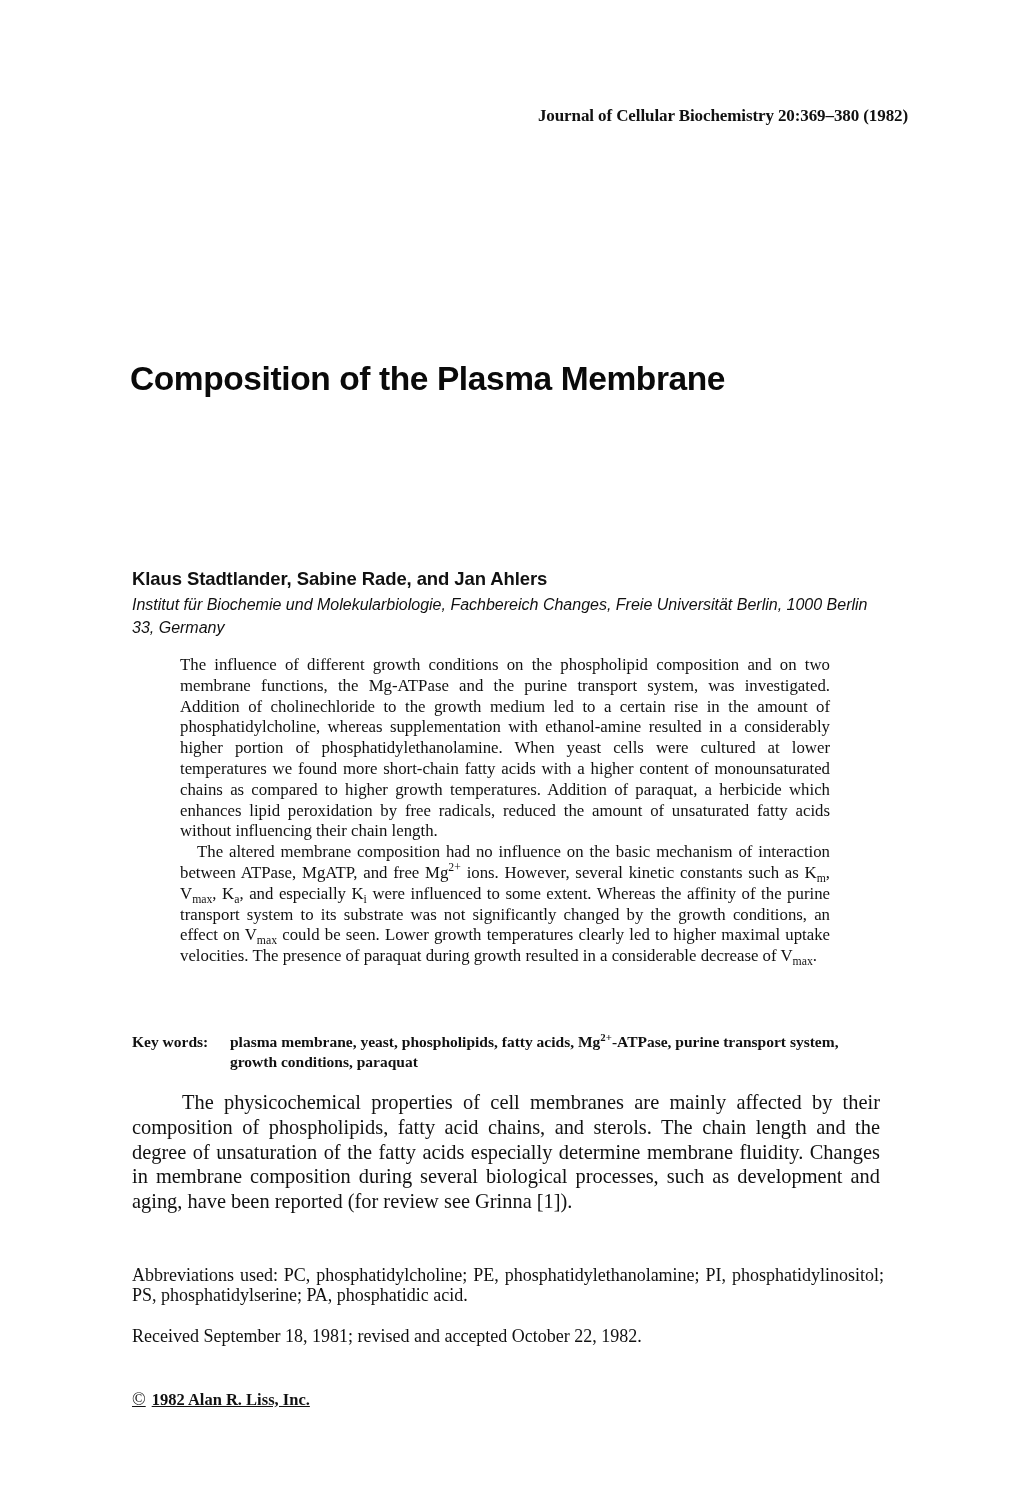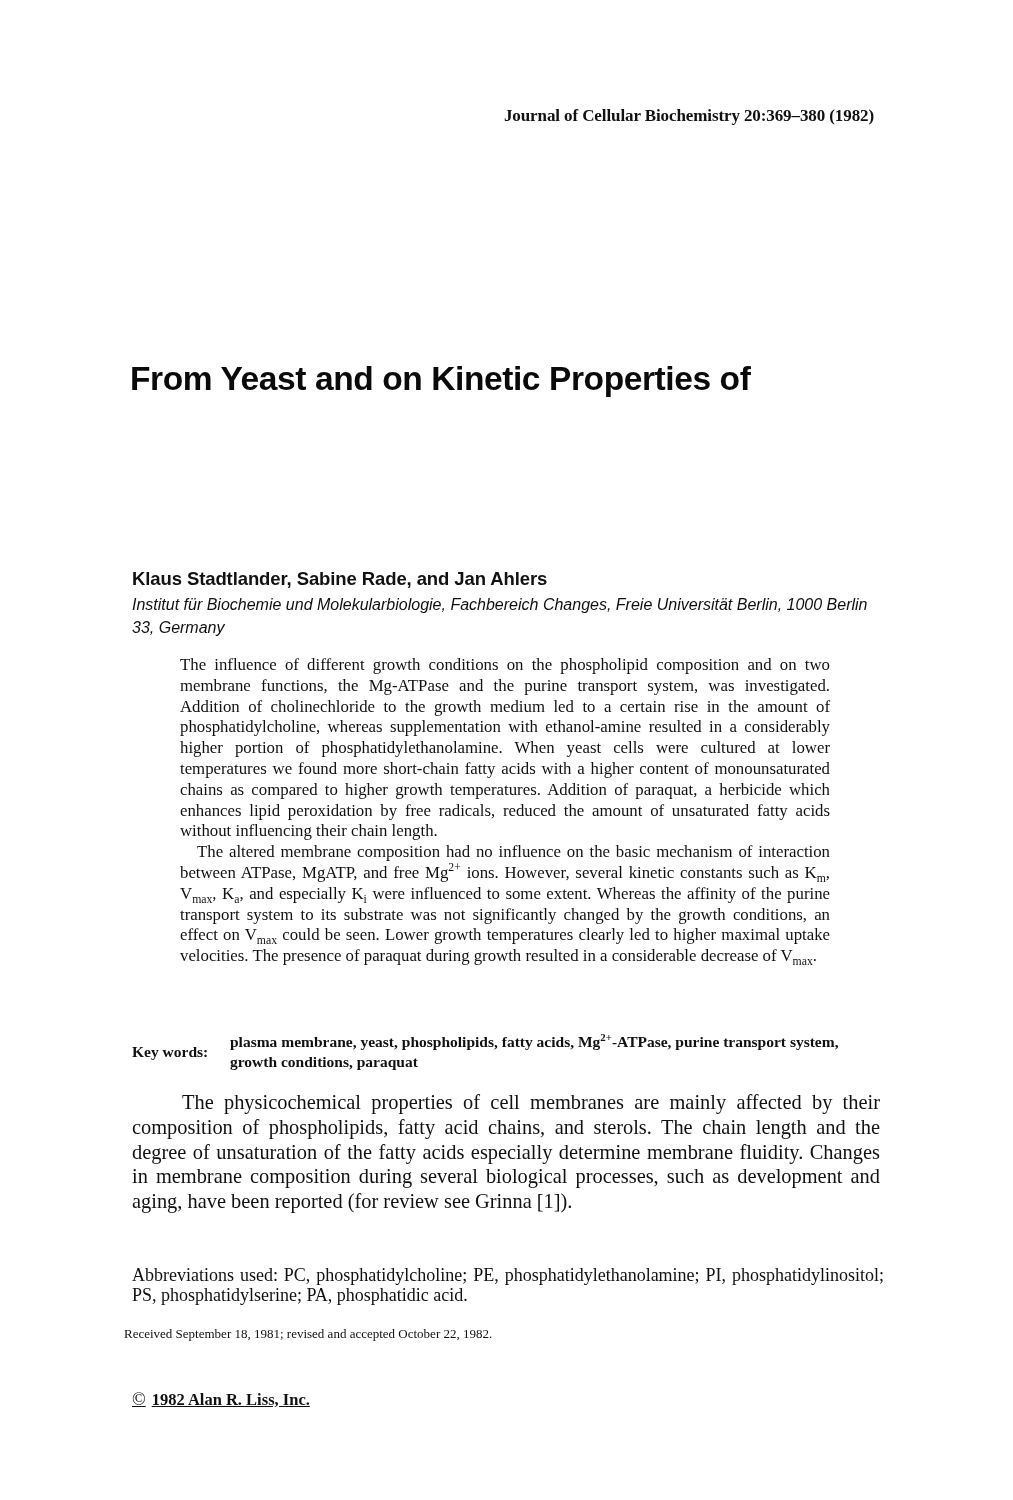--- a/index.html
+++ b/index.html
@@ -1,53 +1,53 @@
 <!DOCTYPE html>
 <html><head>
   <meta charset="utf-8">
   <style>
     html, body { margin: 0; padding: 0; background: #ffffff; }
     body { width: 1013px; height: 1500px; position: relative; color: #111; overflow: hidden; }
     .serif { font-family: "Liberation Serif", "DejaVu Serif", serif; }
     .sans { font-family: "Liberation Sans", "DejaVu Sans", sans-serif; }
     .abs { position: absolute; }
 
-    .journal { left: 454px; top: 106px; width: 420px; text-align: right; font-size: 17px; font-weight: bold; letter-spacing: -0.1px; }
+    .journal { left: 488px; top: 106px; width: 420px; text-align: right; font-size: 17px; font-weight: bold; letter-spacing: -0.1px; }
 
     .title { left: 130px; top: 358px; width: 760px; font-size: 33.5px; font-weight: bold; line-height: 41px; letter-spacing: -0.4px; color: #0a0a0a; }
     .title div { white-space: nowrap; }
 
     .authors { left: 132px; top: 568px; font-size: 18.5px; font-weight: bold; letter-spacing: -0.1px; }
     .affil { left: 132px; top: 593px; width: 760px; font-size: 16px; font-style: italic; line-height: 23px; }
 
     .abstract { left: 180px; top: 655px; width: 650px; font-size: 16.8px; line-height: 20.8px; text-align: justify; }
     .abstract p { margin: 0; }
     .abstract p + p { text-indent: 17px; }
     sub, sup { font-size: 70%; line-height: 0; }
 
     .keywords { left: 132px; top: 1032px; width: 750px; font-size: 15.5px; font-weight: bold; line-height: 20px; }
     .kw-row { display: flex; }
-    .kw-label { width: 98px; flex: none; white-space: nowrap; margin-top: 10px; }
+    .kw-label { width: 98px; flex: none; white-space: nowrap; }
     .kw-text { flex: 1; }
 
     .intro { left: 132px; top: 1090px; width: 748px; font-size: 20.4px; line-height: 24.8px; text-align: justify; }
     .intro p { margin: 0; text-indent: 50px; }
 
     .footnote { left: 132px; top: 1265px; width: 752px; font-size: 18px; line-height: 20px; text-align: justify; }
-    .received { left: 124px; top: 1326px; font-size: 13px; }
+    .received { left: 132px; top: 1326px; font-size: 18px; }
     .copyright { left: 132px; top: 1389px; font-size: 16.5px; font-weight: bold; text-decoration: underline; }
     .copyright .c-icon { font-weight: normal; font-size: 18px; margin-right: 6px; }
   </style>
 </head>
 <body>
 
 <div class="abs serif journal">Journal of Cellular Biochemistry 20:369–380 (1982)</div>
 
 <div class="abs sans title">
-  <div>From Yeast and on Kinetic Properties of</div>
+  <div>Composition of the Plasma Membrane</div>
 </div>
 
 <div class="abs sans authors">Klaus Stadtlander, Sabine Rade, and Jan Ahlers</div>
 <div class="abs sans affil">Institut für Biochemie und Molekularbiologie, Fachbereich Changes, Freie Universität Berlin, 1000 Berlin 33, Germany</div>
 
 <div class="abs serif abstract">
   <p>The influence of different growth conditions on the phospholipid composition and on two membrane functions, the Mg-ATPase and the purine transport system, was investigated. Addition of cholinechloride to the growth medium led to a certain rise in the amount of phosphatidylcholine, whereas supplementation with ethanol-amine resulted in a considerably higher portion of phosphatidylethanolamine. When yeast cells were cultured at lower temperatures we found more short-chain fatty acids with a higher content of monounsaturated chains as compared to higher growth temperatures. Addition of paraquat, a herbicide which enhances lipid peroxidation by free radicals, reduced the amount of unsaturated fatty acids without influencing their chain length.</p>
   <p><span>The altered membrane composition had no influence on the basic mechanism of interaction between ATPase, MgATP, and free Mg</span><sup>2+</sup><span> ions. However, several kinetic constants such as K</span><sub>m</sub><span>, V</span><sub>max</sub><span>, K</span><sub>a</sub><span>, and especially K</span><sub>i</sub><span> were influenced to some extent. Whereas the affinity of the purine transport system to its substrate was not significantly changed by the growth conditions, an effect on V</span><sub>max</sub><span> could be seen. Lower growth temperatures clearly led to higher maximal uptake velocities. The presence of paraquat during growth resulted in a considerable decrease of V</span><sub>max</sub><span>.</span></p>
 </div>
 

